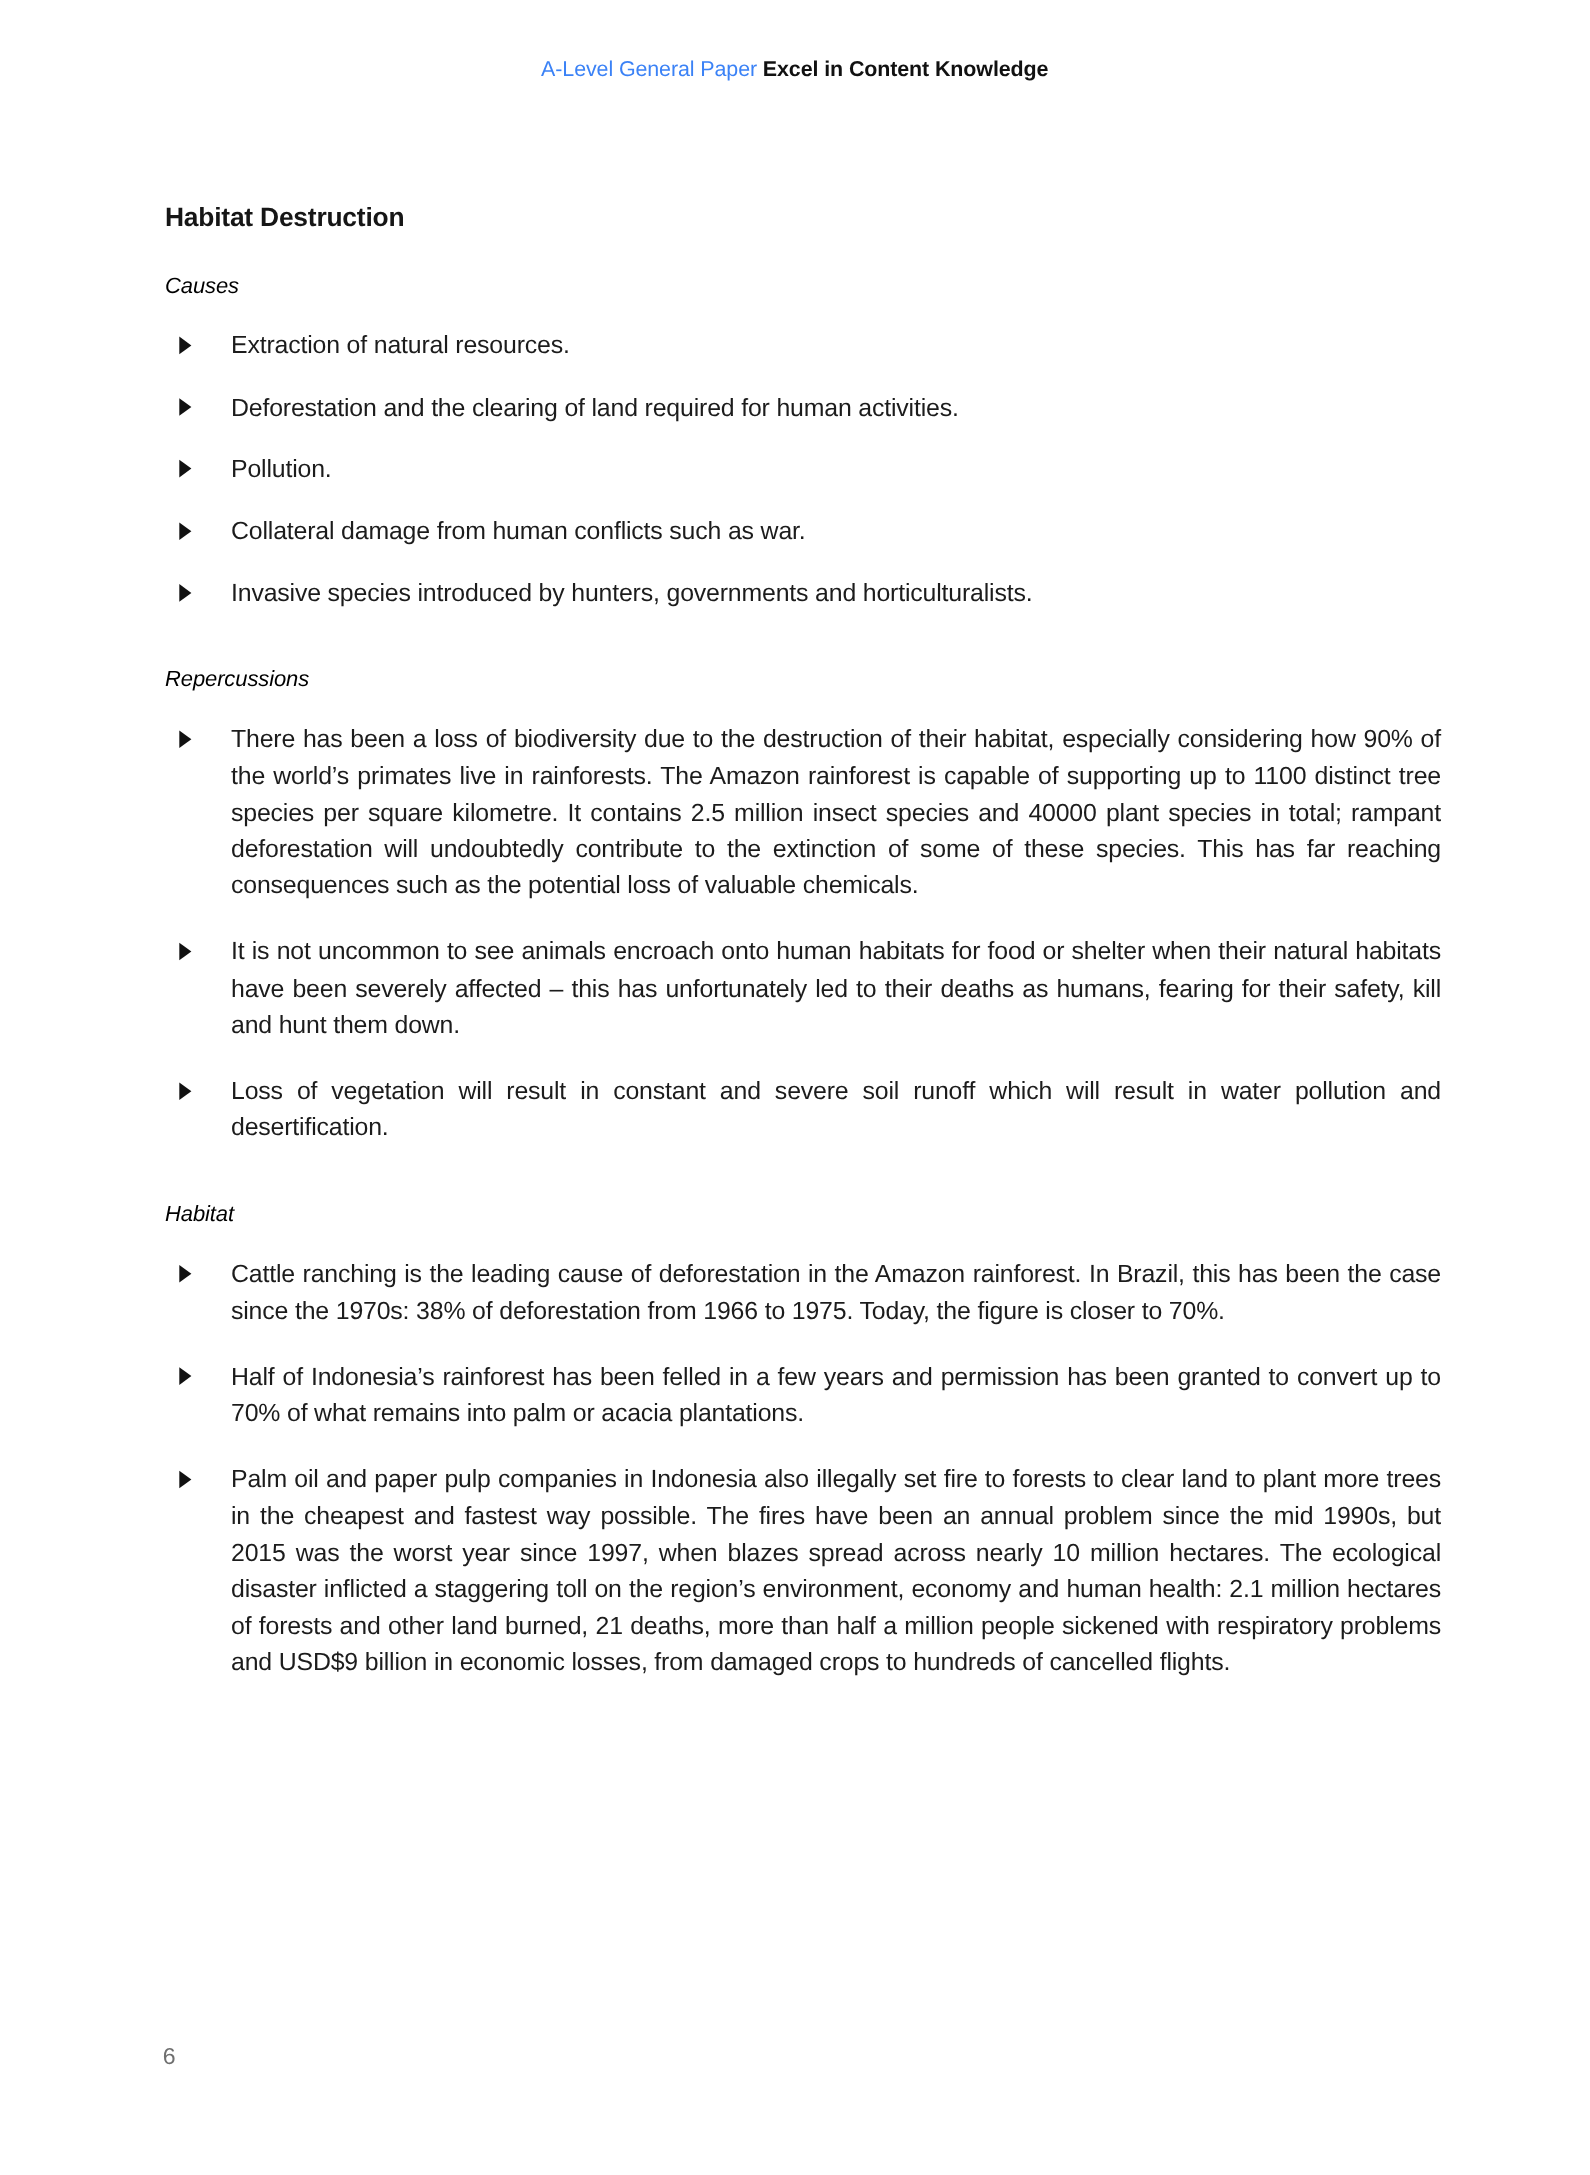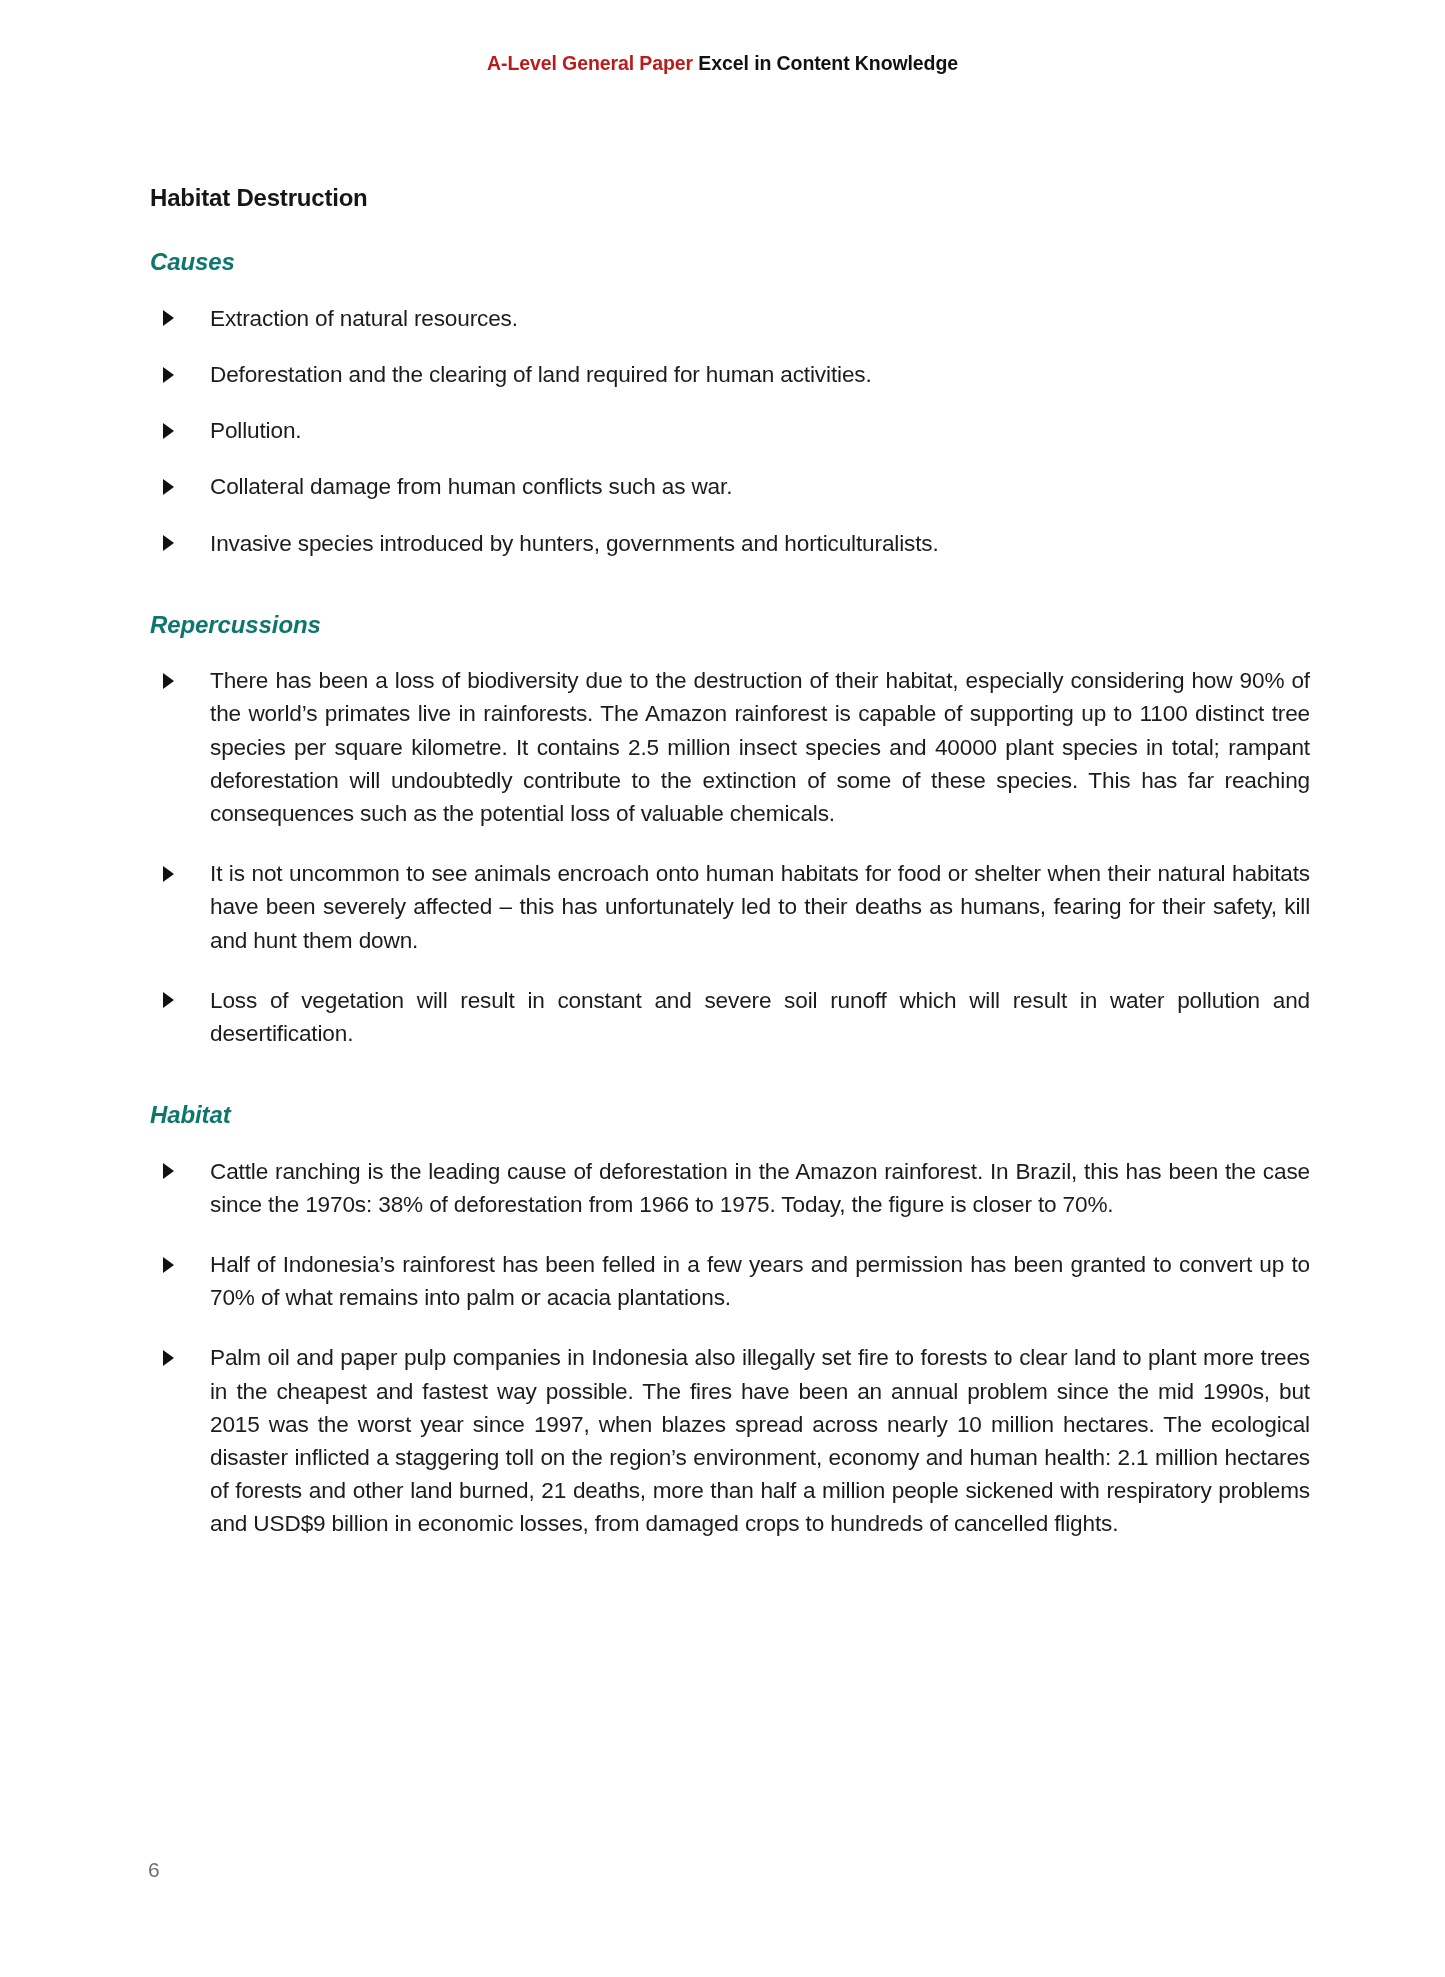--- a/index.html
+++ b/index.html
@@ -27,22 +27,22 @@
     position: absolute;
     top: 52px;
     left: 0;
     right: 0;
     text-align: center;
     font-size: 19.5px;
     letter-spacing: -0.1px;
     white-space: nowrap;
   }
   .running-header .rh-left {
-    color: #b91c1c;
-    font-weight: bold;
+    color: #3b82f6;
+    font-weight: normal;
   }
   .running-header .rh-right {
     color: #111111;
     font-weight: bold;
   }
 
   
   .content {
     position: absolute;
     left: 150px;
@@ -53,24 +53,24 @@
   h1.doc-title {
     font-size: 24px;
     font-weight: bold;
     color: #161616;
     margin: 0 0 38px 0;
     letter-spacing: -0.2px;
     line-height: 1.1;
   }
 
   h2.section-title {
-    font-size: 24px;
+    font-size: 20px;
     font-style: italic;
-    font-weight: bold;
-    color: #0f766e;
+    font-weight: normal;
+    color: #000000;
     margin: 0 0 26px 0;
     letter-spacing: -0.1px;
     line-height: 1.1;
   }
 
   .section + .section { margin-top: 52px; }
 
   ul.bullets {
     list-style: none;
     margin: 0;

